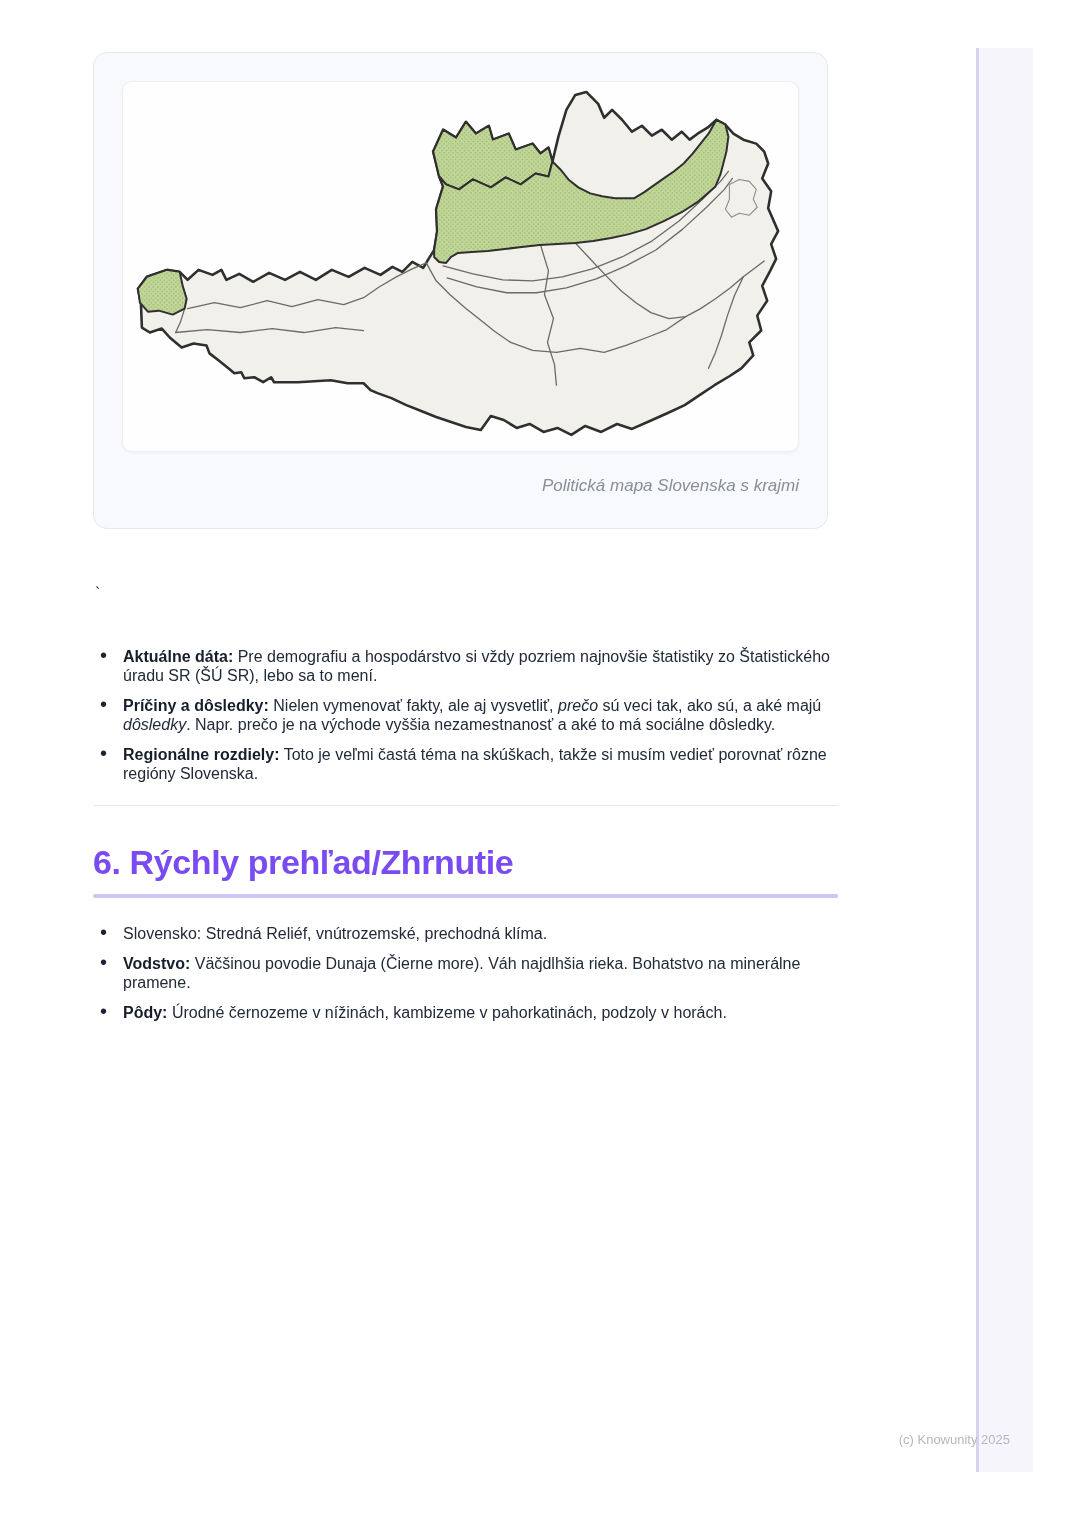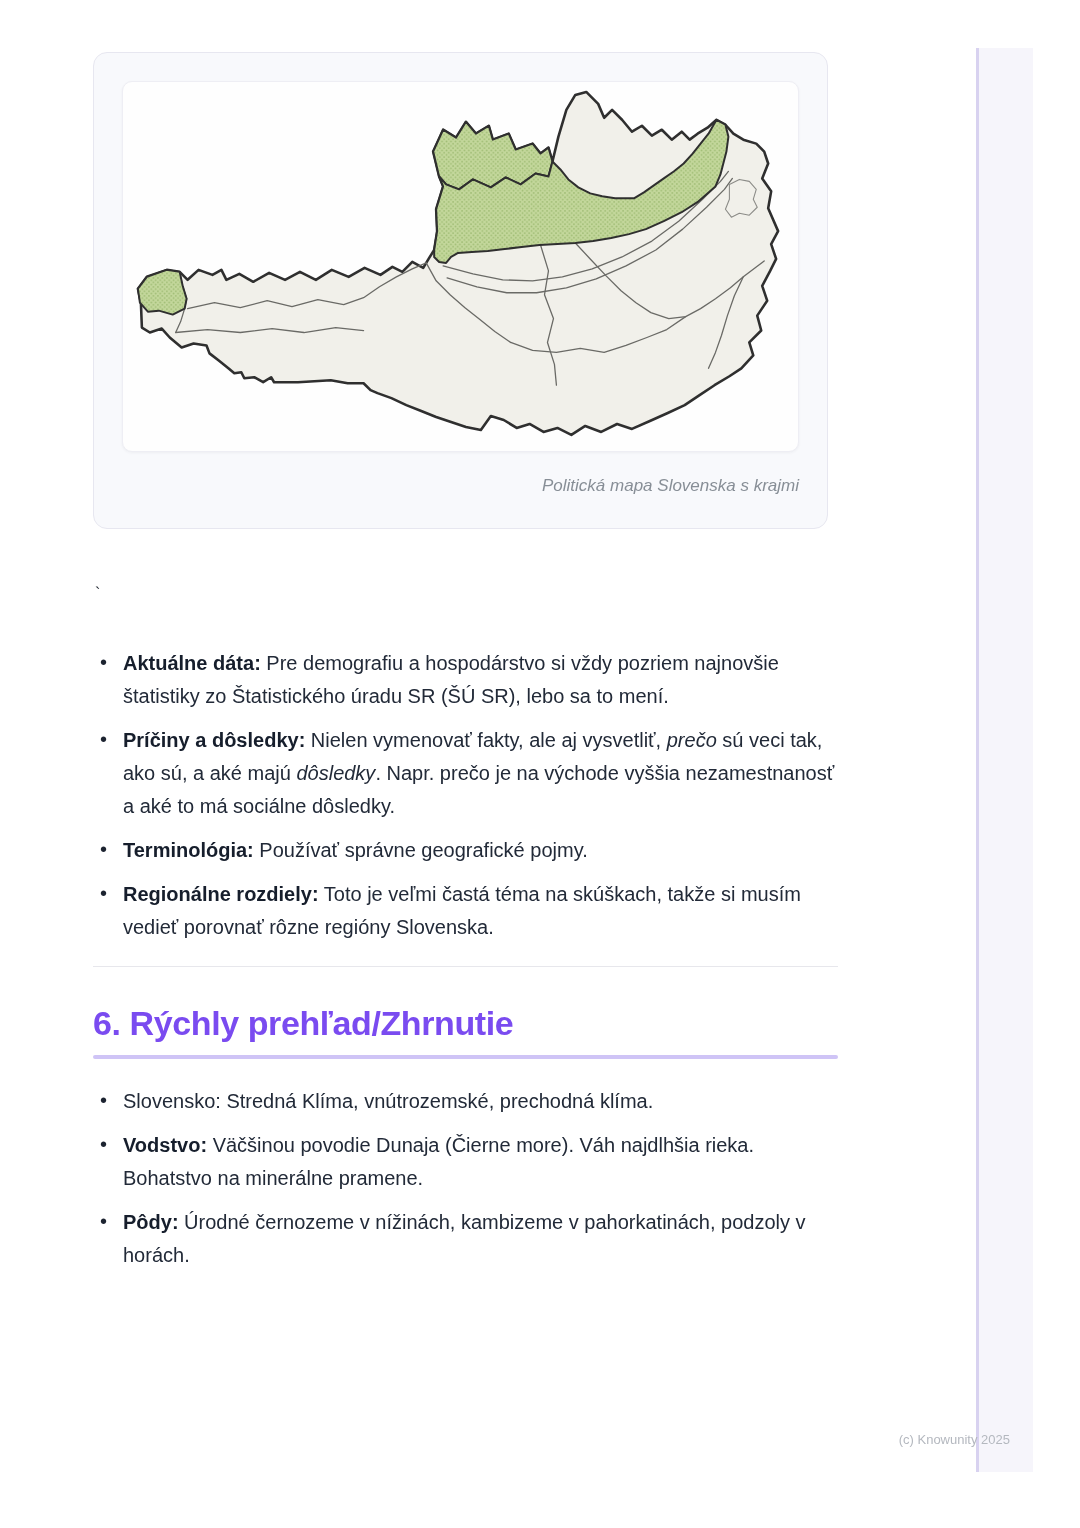--- a/index.html
+++ b/index.html
@@ -37,21 +37,21 @@
   .map-inner-line{fill:none;stroke:#6a6a66;stroke-width:1.3;stroke-linejoin:round;stroke-linecap:round;}
   .map-inner-light{fill:none;stroke:#8c8c88;stroke-width:1.1;stroke-linejoin:round;}
   #dot-bg{fill:var(--map_green,#c3d79b);}
   .dot{fill:var(--map_green_dot,#a0bd75);}
   
   .stray{margin-top:56px;height:22px;font-size:16px;color:#2a2f38;padding-left:2px;}
   
   ul.bullets{list-style:none;margin:40px 0 0 0;padding:0;}
   ul.bullets li{
     position:relative;padding-left:30px;margin:0 0 11px 0;
-    font-size:20px;line-height:33px;color:#222a38;
+    font-size:16px;line-height:19px;color:#222a38;
   }
   ul.bullets li::before{
     content:"\2022";position:absolute;left:7px;top:-1px;
     font-size:20px;color:#1c2330;
   }
   ul.bullets .b{font-weight:700;color:#161e2c;}
   ul.bullets .i{font-style:italic;}
   
   .divider{margin-top:22px;height:1px;background:#e7e7ec;width:745px;}
   h2.section{
@@ -124,30 +124,29 @@
       </svg>
     </div>
     <div class="fig-caption">Politická mapa Slovenska s krajmi</div>
   </div>
 
   <div class="stray">`</div>
 
   <ul class="bullets">
       <li><span class="b">Aktuálne dáta:</span><span> Pre demografiu a hospodárstvo si vždy pozriem najnovšie štatistiky zo Štatistického úradu SR (ŠÚ SR), lebo sa to mení.</span></li>
       <li><span class="b">Príčiny a dôsledky:</span><span> Nielen vymenovať fakty, ale aj vysvetliť, </span><span class="i">prečo</span><span> sú veci tak, ako sú, a aké majú </span><span class="i">dôsledky</span><span>. Napr. prečo je na východe vyššia nezamestnanosť a aké to má sociálne dôsledky.</span></li>
-      <li><span class="b">Terminológia:</span><span> Používať správne geografické pojmy.</span></li>
       <li><span class="b">Regionálne rozdiely:</span><span> Toto je veľmi častá téma na skúškach, takže si musím vedieť porovnať rôzne regióny Slovenska.</span></li>
     </ul>
 
   <div class="divider"></div>
 
   <h2 class="section">6. Rýchly prehľad/Zhrnutie</h2>
   <div class="heading-rule"></div>
 
   <ul class="bullets summary">
-      <li><span>Slovensko: Stredná Klíma, vnútrozemské, prechodná klíma.</span></li>
+      <li><span>Slovensko: Stredná Reliéf, vnútrozemské, prechodná klíma.</span></li>
       <li><span class="b">Vodstvo:</span><span> Väčšinou povodie Dunaja (Čierne more). Váh najdlhšia rieka. Bohatstvo na minerálne pramene.</span></li>
       <li><span class="b">Pôdy:</span><span> Úrodné černozeme v nížinách, kambizeme v pahorkatinách, podzoly v horách.</span></li>
     </ul>
 
 </div>
 
 <div class="footer-copy">(c) Knowunity 2025</div>
 
 </body></html>

